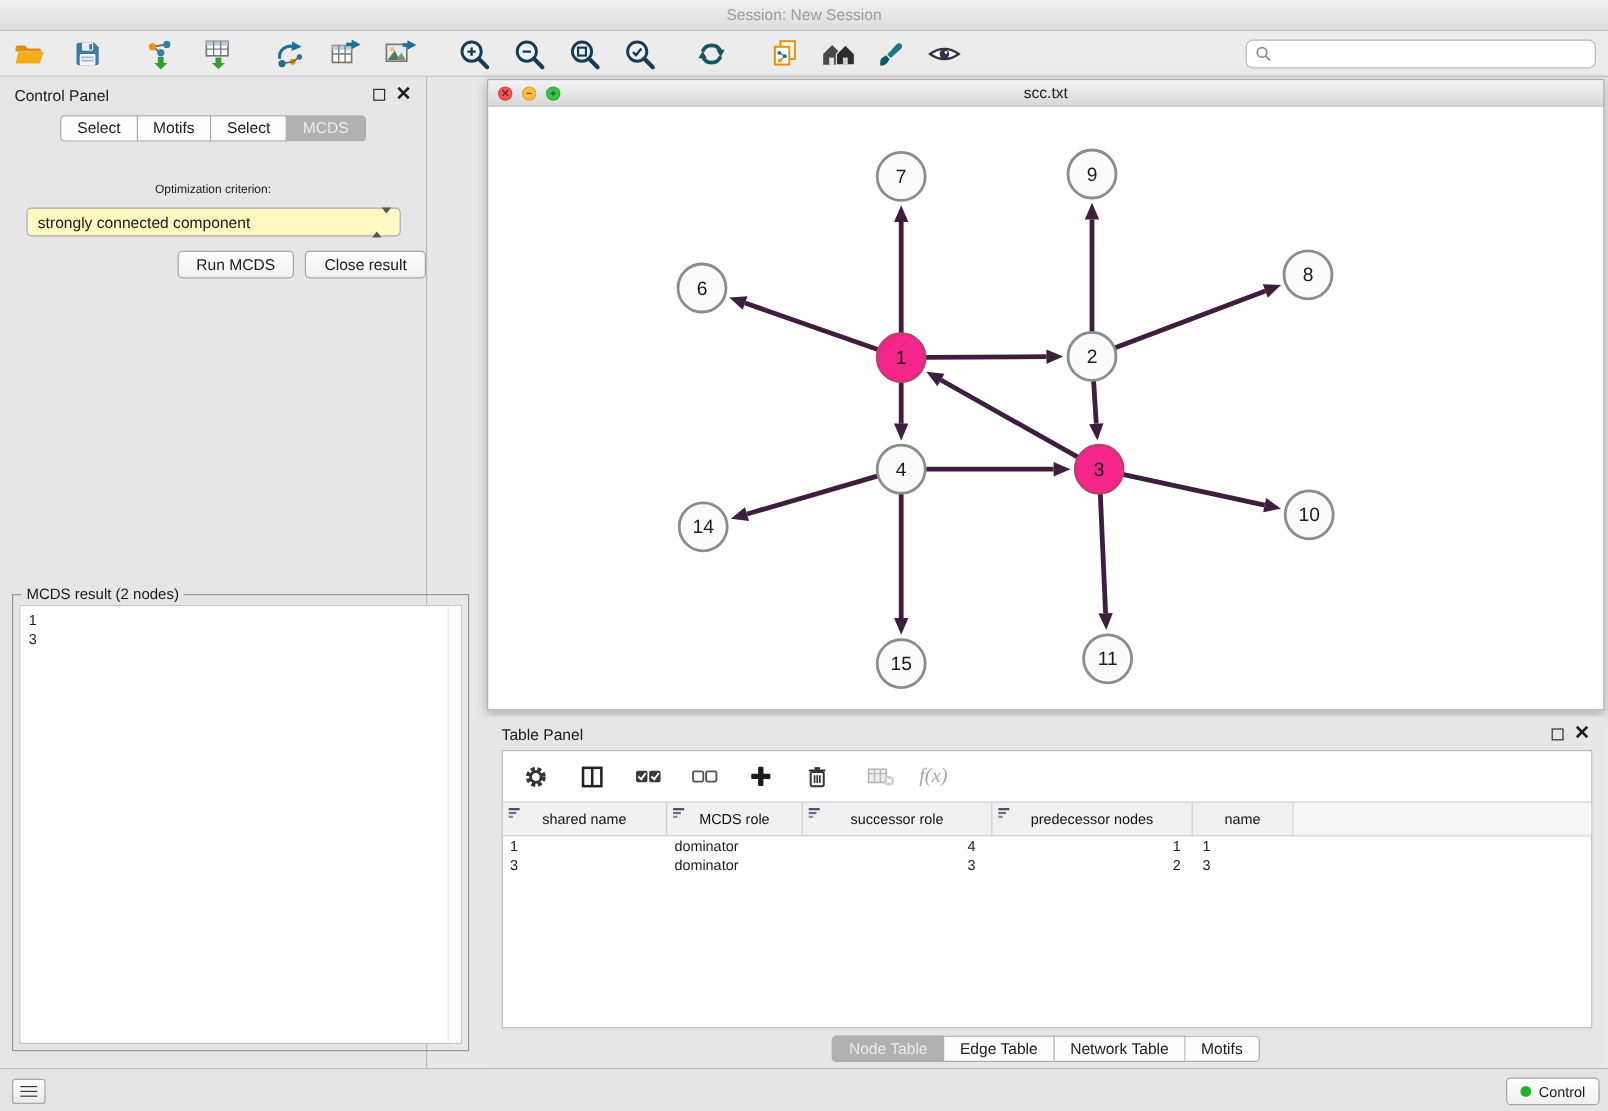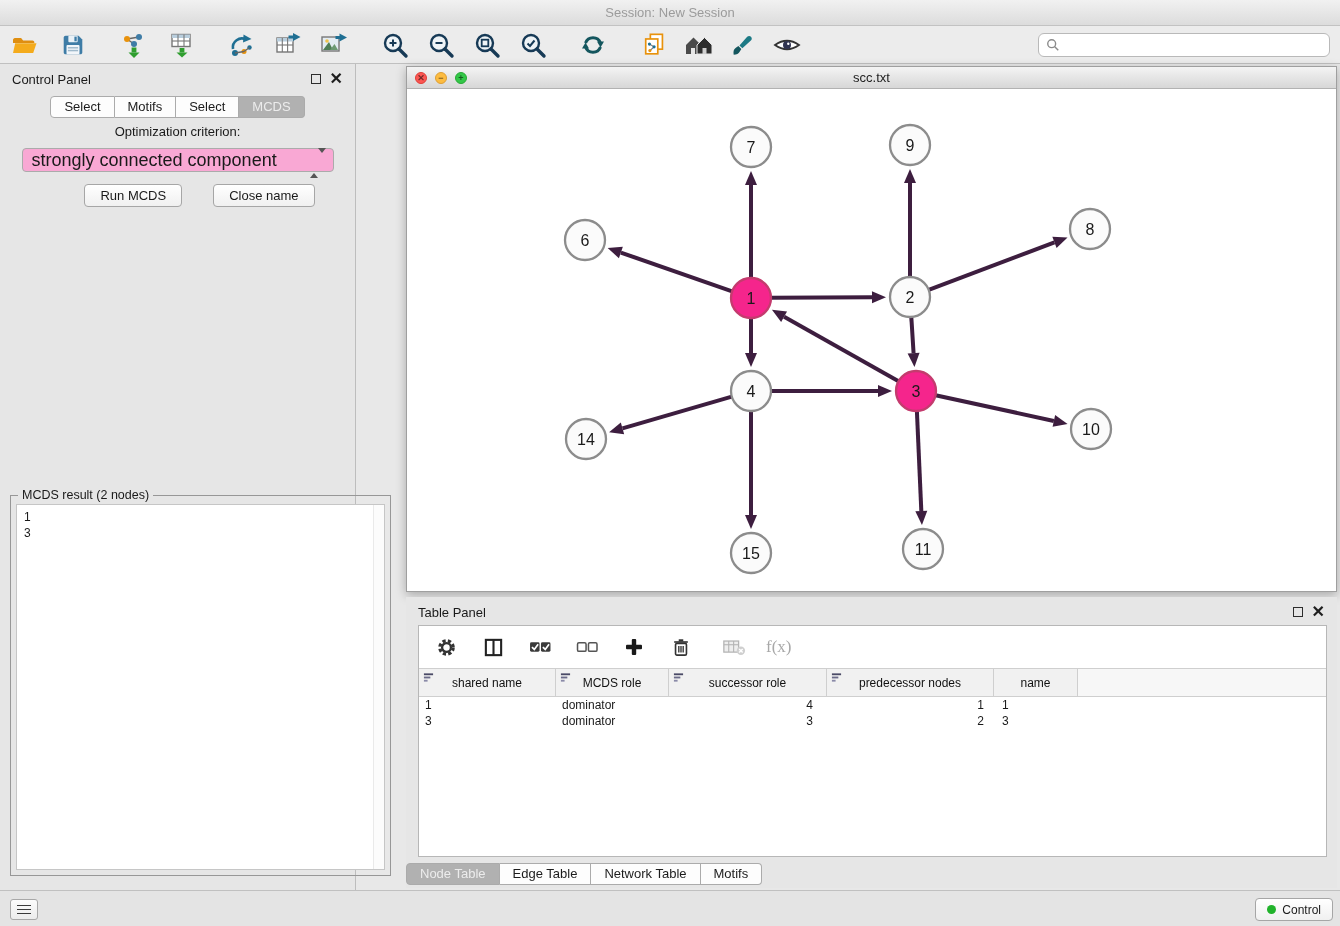--- a/index.html
+++ b/index.html
@@ -26,30 +26,30 @@
   .float-icon { width:10px; height:10px; border:1.6px solid #2d2d2d; display:inline-block; }
   .close-icon { font-size:16px; font-weight:bold; color:#1e1e1e; line-height:10px; }
 
   .cp-tabs { display:flex; justify-content:center; margin-top:2px; }
   .tabseg { height:22px; line-height:20px; padding:0 13px; font-size:13px;
     background:#fdfdfd; border:1px solid #ababab; border-left:none; color:#1c1c1c; cursor:default; }
   .tabseg:first-child { border-left:1px solid #ababab; border-radius:4px 0 0 4px; }
   .tabseg:last-child { border-radius:0 4px 4px 0; }
   .tabseg.active { background:#b1b1b1; color:#ececec; }
 
-  .criterion-label { text-align:center; margin-top:6px; font-size:13px; }
-  .dropdown { margin:9px auto 0; width:312px; height:24px; background:#f9a8d4; border:1px solid #ababab;
-    border-radius:4px; display:flex; align-items:center; padding:0 22px 0 9px; font-size:18px; position:relative; }
+  .criterion-label { text-align:center; margin-top:35px; font-size:10px; }
+  .dropdown { margin:9px auto 0; width:312px; height:24px; background:#fef9c3; border:1px solid #ababab;
+    border-radius:4px; display:flex; align-items:center; padding:0 22px 0 9px; font-size:13px; position:relative; }
   .dd-arrows { position:absolute; right:7px; top:4px; }
   .arr-up { width:0; height:0; border-left:4px solid transparent; border-right:4px solid transparent;
     border-bottom:5px solid #555; margin-bottom:3px; }
   .arr-dn { width:0; height:0; border-left:4px solid transparent; border-right:4px solid transparent;
     border-top:5px solid #555; }
 
-  .cp-buttons { display:flex; justify-content:center; gap:31px; margin-top:12px;margin-left:44px; }
+  .cp-buttons { display:flex; justify-content:flex-end; gap:9px; margin-top:12px;margin-left:44px; }
   .btn { height:23px; padding:0 15px; font-size:13px; background:linear-gradient(#ffffff,#f0f0f0);
     border:1px solid #a6a6a6; border-radius:4px; line-height:21px; cursor:default; }
 
   .result-group { position:absolute; left:10px; top:431px; width:381px; height:381px; border:1px solid #979797; }
   .result-title { position:absolute; top:-8px; left:7px; background:#e6e6e6; padding:0 4px; font-size:12.5px; }
   .result-inner { position:absolute; left:5px; right:5px; top:8px; bottom:5px; background:#fff;
     border:1px solid #c6c6c6; padding:4px 7px; font-size:12px; line-height:16px; overflow:hidden; }
   .result-scroll { position:absolute; right:0; top:0; bottom:0; width:11px; background:#fcfcfc; border-left:1px solid #eaeaea; }
 
   
@@ -62,35 +62,35 @@
     color:rgba(0,0,0,0.55); font-weight:bold; }
   .light.red { background:#fc5753; border:1px solid #df3e38; }
   .light.yellow { background:#fdbc40; border:1px solid #de9f34; }
   .light.green { background:#33c748; border:1px solid #27aa35; }
   .graph-area { position:absolute; left:0; top:22px; width:929px; height:502px; background:#fff; }
 
   
   .table-panel { position:absolute; left:406px; top:597px; width:931px; height:291px; background:#e6e6e6; }
   .tp-inner { position:absolute; left:12px; top:28px; width:909px; height:232px; background:#fff; border:1px solid #b7b7b7; }
   .tp-toolbar { height:42px; display:flex; align-items:center; padding-left:12px; gap:17px; }
-  .fx { font-family:"Liberation Serif",serif; font-size:17px; color:#a8a8a8; }
+  .fx { font-family:"Liberation Serif",serif; font-style:italic; font-size:17px; color:#a8a8a8; }
 
   .tbl-header { display:flex; height:29px; border-top:1px solid #cfcfcf; border-bottom:1px solid #cfcfcf; background:#f1f1f1; }
   .hcell { position:relative; display:flex; align-items:center; justify-content:center; font-size:12px;
     border-right:1px solid #cfcfcf; color:#111; }
   .hcell .sorticon { position:absolute; left:4px; top:3px; }
   .c0 { width:137px; } .c1 { width:113px; } .c2 { width:158px; } .c3 { width:167px; } .c4 { width:84px; }
   .cf { flex:1; background:#f7f7f7; border-right:none; }
   .trow { display:flex; height:16px; font-size:12px; align-items:center; }
   .trow .tcell { overflow:hidden; white-space:nowrap; }
   .trow .c0 { padding-left:6px; } .trow .c1 { padding-left:6px; }
   .trow .c2 { text-align:right; padding-right:14px; } .trow .c3 { text-align:right; padding-right:10px; }
   .trow .c4 { padding-left:8px; } .trow .cf { background:transparent; }
 
-  .tp-tabs { position:absolute; left:0; right:0; bottom:3px; display:flex; justify-content:flex-start; }
+  .tp-tabs { position:absolute; left:0; right:0; bottom:3px; display:flex; justify-content:center; }
 
   
   .statusbar { position:absolute; left:0; top:890px; width:1340px; height:36px; background:#e4e4e4; border-top:1px solid #c0c0c0; }
   .menu-btn { position:absolute; left:10px; top:8px; width:28px; height:21px; border:1px solid #a8a8a8; border-radius:3px;
     background:linear-gradient(#fbfbfb,#ececec); display:flex; flex-direction:column; justify-content:center; gap:2.5px; padding:0 6px; }
   .menu-btn i { display:block; height:1.6px; background:#3a3a3a; }
   .memory-btn { position:absolute; right:7px; top:7px; height:23px; padding:0 11px; border:1px solid #a6a6a6; border-radius:4px;
     background:linear-gradient(#ffffff,#f0f0f0); font-size:12px; display:flex; align-items:center; gap:6px; }
   .mem-dot { width:9px; height:9px; border-radius:50%; background:#21b32b; }
 </style>
@@ -270,21 +270,21 @@
 
   <div class="criterion-label">Optimization criterion:</div>
 
   <div class="dropdown">
     <span>strongly connected component</span>
     <span class="dd-arrows"><span class="arr-up"></span><span class="arr-dn"></span></span>
   </div>
 
   <div class="cp-buttons">
     <div class="btn">Run MCDS</div>
-    <div class="btn">Close name</div>
+    <div class="btn">Close result</div>
   </div>
 
   <div class="result-group">
     <div class="result-title">MCDS result (2 nodes)</div>
     <div class="result-inner">
       <div id="result-lines">
           <div>1</div>
           <div>3</div>
         </div>
       <div class="result-scroll"></div>

